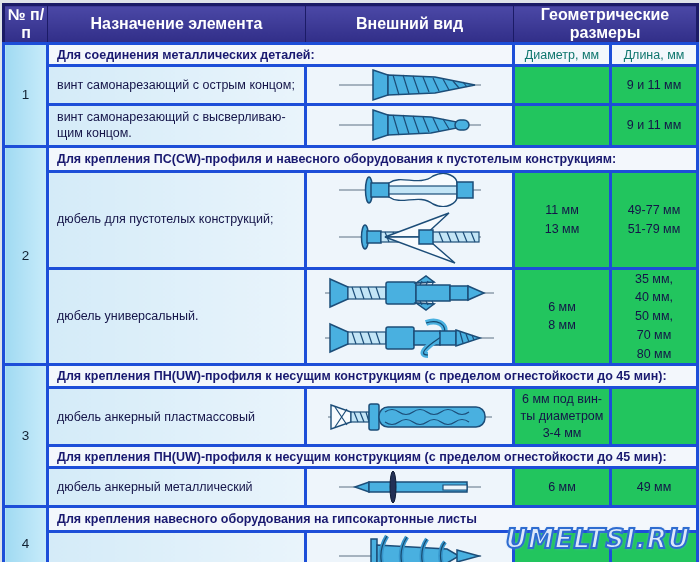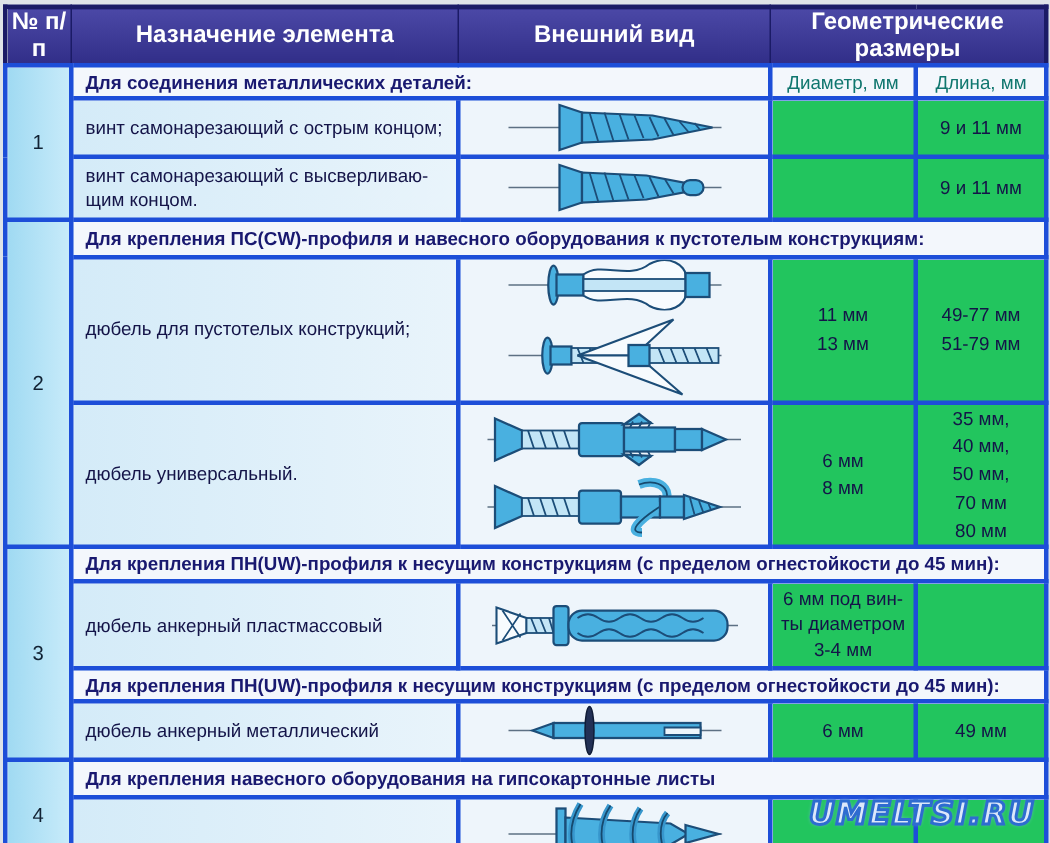--- a/index.html
+++ b/index.html
@@ -95,21 +95,21 @@
   .coil{fill:none;stroke:#3796cc;stroke-width:4.5;}
   .coil2{fill:none;stroke:#16496e;stroke-width:1.2;}
   
   .watermark{
     position:absolute;
     right:10px;
     bottom:8px;
     font-family:"DejaVu Sans", sans-serif;
     font-weight:bold;
     font-style:italic;
-    font-size:21px;
+    font-size:26px;
     letter-spacing:1px;
     color:#dce8fa;
     -webkit-text-stroke:2px #2e6cd0;
     text-shadow:0 0 3px #8fbaf5, 0 0 1px #1c48a8;
     pointer-events:none;
   }
 </style>
 </head>
 <body>
 

